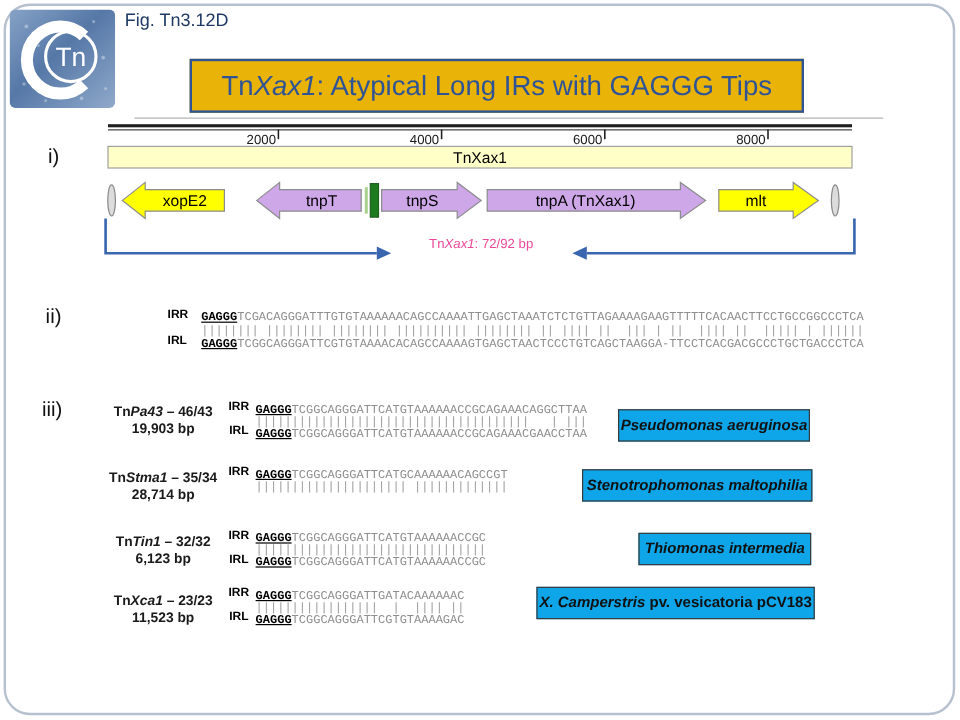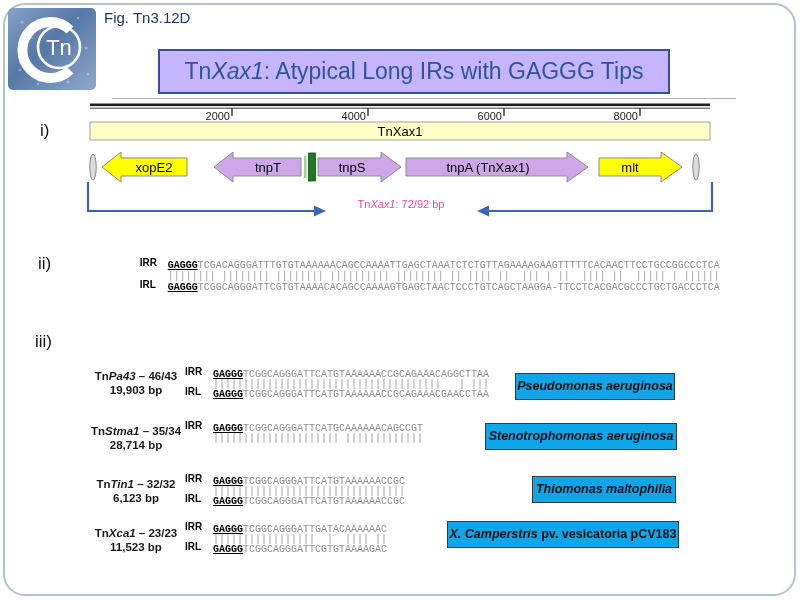--- a/index.html
+++ b/index.html
@@ -3,38 +3,38 @@
 <meta charset="utf-8">
 <style>
   html,body{margin:0;padding:0;background:#fff;}
   .canvas{position:relative;width:800px;height:600px;background:#fff;overflow:hidden;
           font-family:"Liberation Sans",sans-serif;}
   .slide-border{position:absolute;left:3px;top:3px;right:4px;bottom:4px;
           border:2px solid #b6c0cf;border-radius:22px;pointer-events:none;}
   .abs{position:absolute;}
   .fig-label{left:104px;top:9px;font-size:15px;color:#1F3864;text-align:center;}
   .title-box{left:158px;top:49px;width:508px;height:41px;border:2px solid #2F5496;
-          color:#2F5496;font-size:23px;text-align:center;line-height:40px;background:#c4b5fd;}
+          color:#2F5496;font-size:23px;text-align:center;line-height:40px;background:#eab308;}
   .it{font-style:italic;}
   .section-label{font-size:17px;color:#111;}
   .map-svg{left:0;top:0;width:800px;height:600px;pointer-events:none;}
   .svg-text{font-family:"Liberation Sans",sans-serif;}
   .bracket-label{left:328px;top:198px;width:146px;text-align:center;font-size:11px;color:#ec4899;}
   
   .aln{position:absolute;}
   .aln .row{white-space:pre;}
   .aln-ii .row{height:11px;line-height:11px;}
-  .aln-iii .row{height:10px;line-height:10px;}
+  .aln-iii .row{height:10px;line-height:10px;text-align:center;}
   .lab{display:inline-block;width:28px;font-family:"Liberation Sans",sans-serif;
        font-weight:bold;font-size:10px;color:#000;vertical-align:top;}
   .seq{font-family:Liberation Mono, monospace;font-size:10px;color:#8E8E8E;white-space:pre;}
   .seq .tip{color:#000;font-weight:bold;text-decoration:underline;}
   .seq.match{color:#9a9a9a;}
   
-  .entry{position:absolute;left:75px;width:710px;height:50px;margin-top:32px;}
+  .entry{position:absolute;left:75px;width:710px;height:50px;}
   .entry-name{position:absolute;left:0;width:122px;text-align:center;font-weight:bold;
        font-size:11.5px;line-height:14px;color:#1a1a1a;}
   .species-box{position:absolute;height:25px;border:1.5px solid #3a3a3a;background:#0ea5e9;
        text-align:center;line-height:25px;font-size:12.5px;font-weight:600;color:#111;}
 </style>
 </head>
 <body>
 
 <div class="canvas">
   <div class="slide-border"></div>
@@ -157,36 +157,36 @@
   <div class="entry" style="top:387px">
     <div class="entry-name" style="top:5px">
       <div><span>Tn</span><span class="it">Stma1</span><span> – 35/34</span></div>
       <div>28,714 bp</div>
     </div>
     <div class="aln aln-iii" style="left:110px;top:2px">
       <div class="row"><span class="lab">IRR</span><span class="seq"><span class="tip">GAGGG</span><span>TCGGCAGGGATTCATGCAAAAAACAGCCGT</span></span></div>
       <div class="row"><span class="lab"></span><span class="seq match">||||||||||||||||||||| |||||||||||||</span></div>
     </div>
     <div class="species-box" style="left:410px;top:4px;width:190px">
-      <span class="it">Stenotrophomonas aeruginosa</span><span></span>
+      <span class="it">Stenotrophomonas maltophilia</span><span></span>
     </div>
   </div>
 
   <div class="entry" style="top:440px">
     <div class="entry-name" style="top:5px">
       <div><span>Tn</span><span class="it">Tin1</span><span> – 32/32</span></div>
       <div>6,123 bp</div>
     </div>
     <div class="aln aln-iii" style="left:110px;top:2px">
       <div class="row"><span class="lab">IRR</span><span class="seq"><span class="tip">GAGGG</span><span>TCGGCAGGGATTCATGTAAAAAACCGC</span></span></div>
       <div class="row"><span class="lab"></span><span class="seq match">||||||||||||||||||||||||||||||||</span></div>
       <div class="row"><span class="lab">IRL</span><span class="seq"><span class="tip">GAGGG</span><span>TCGGCAGGGATTCATGTAAAAAACCGC</span></span></div>
     </div>
     <div class="species-box" style="left:457px;top:4px;width:142px">
-      <span class="it">Thiomonas maltophilia</span><span></span>
+      <span class="it">Thiomonas intermedia</span><span></span>
     </div>
   </div>
 
   <div class="entry" style="top:488px">
     <div class="entry-name" style="top:6px">
       <div><span>Tn</span><span class="it">Xca1</span><span> – 23/23</span></div>
       <div>11,523 bp</div>
     </div>
     <div class="aln aln-iii" style="left:110px;top:2px">
       <div class="row"><span class="lab">IRR</span><span class="seq"><span class="tip">GAGGG</span><span>TCGGCAGGGATTGATACAAAAAAC</span></span></div>

